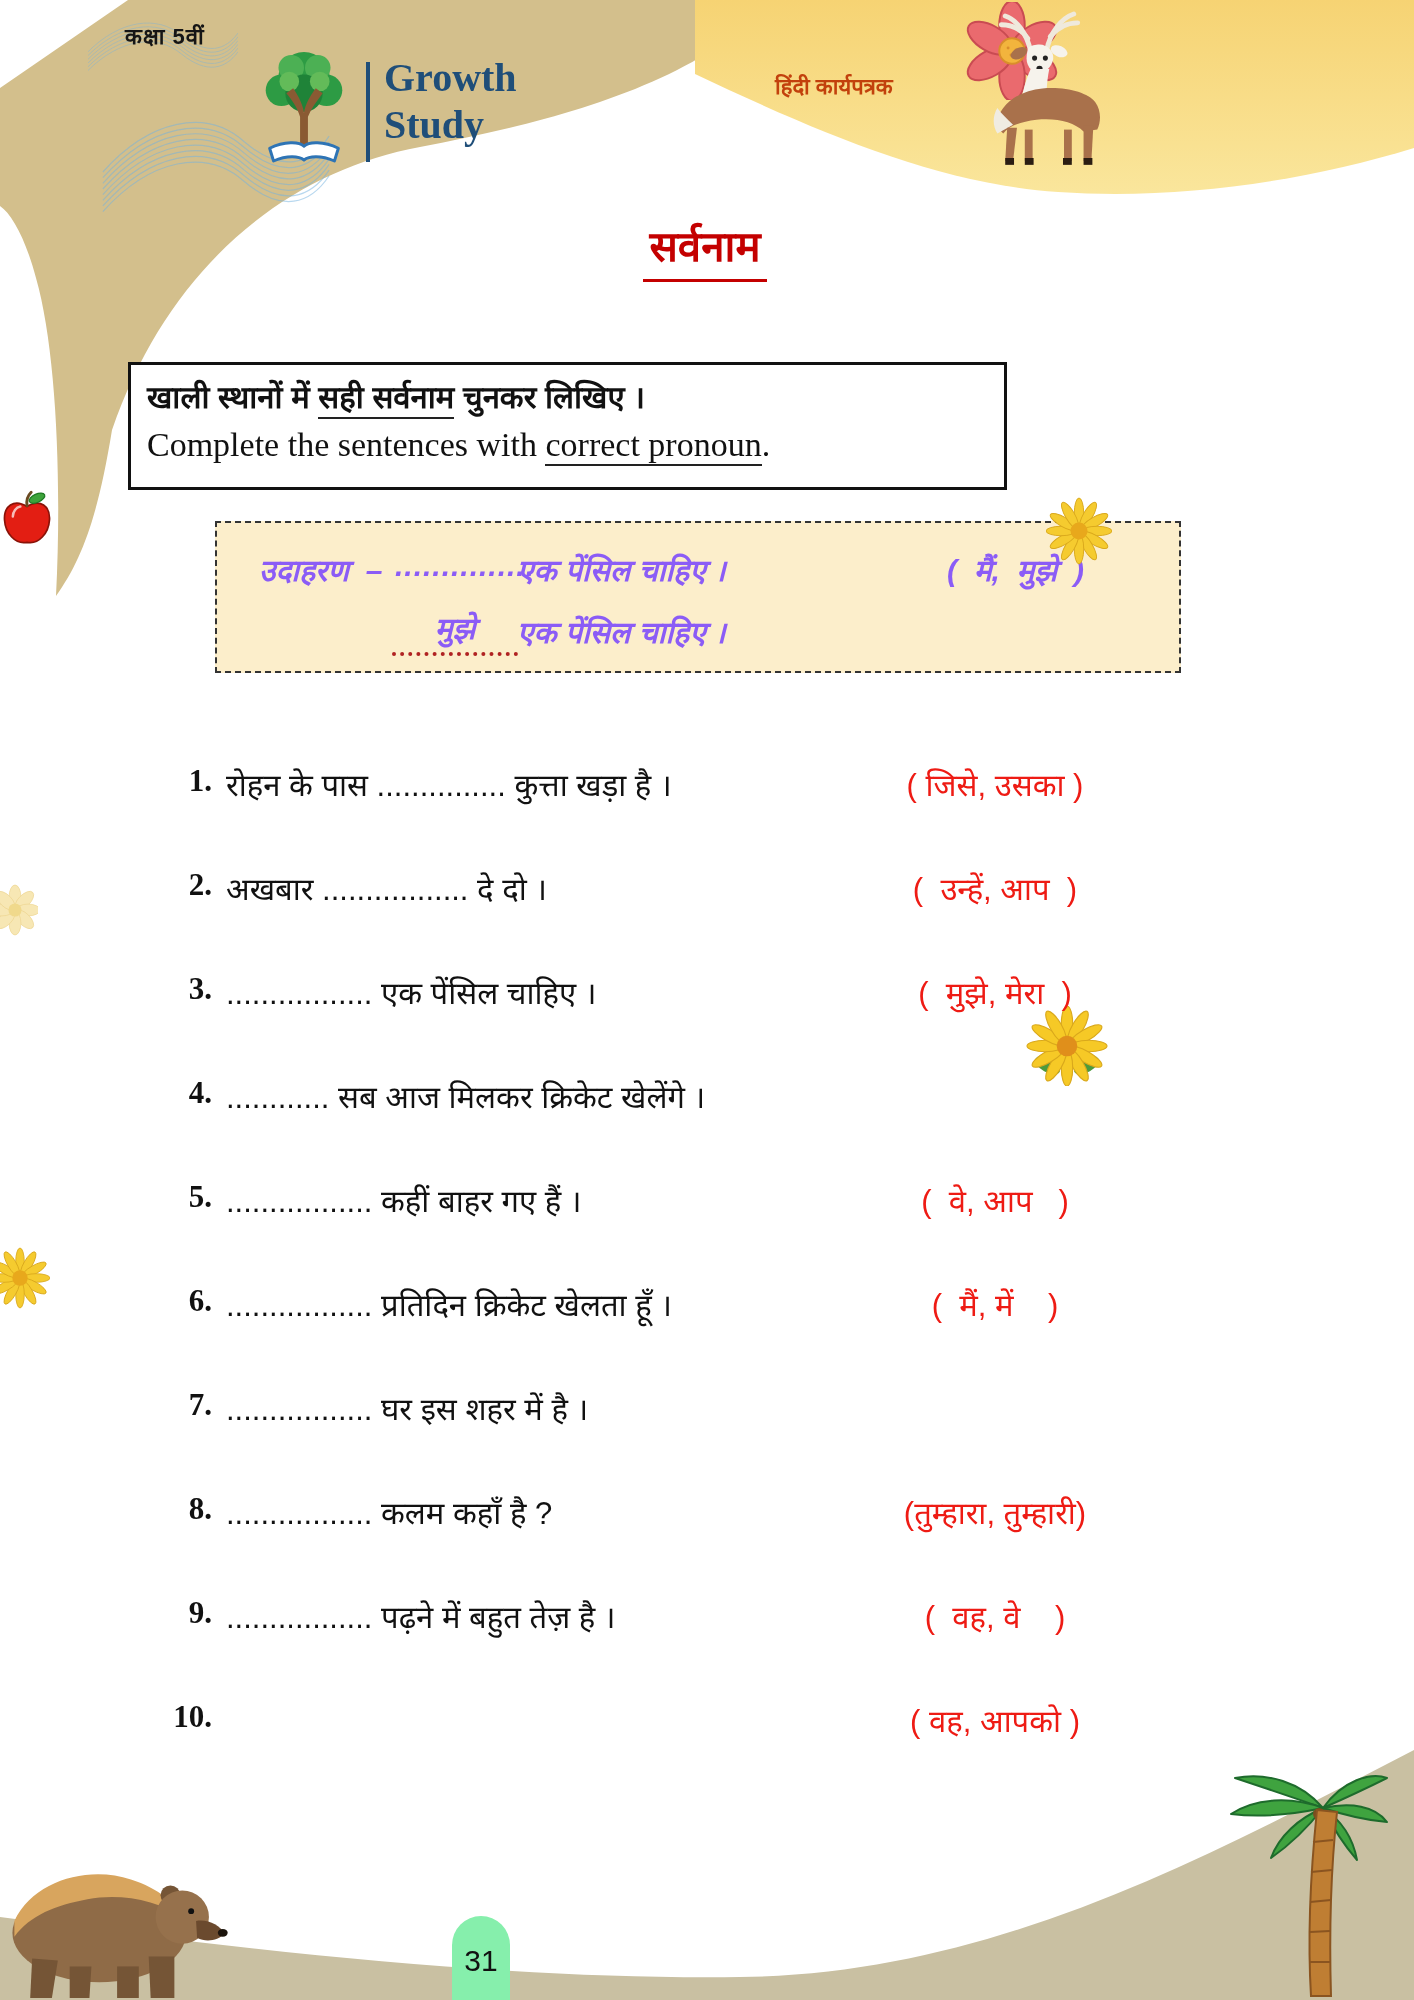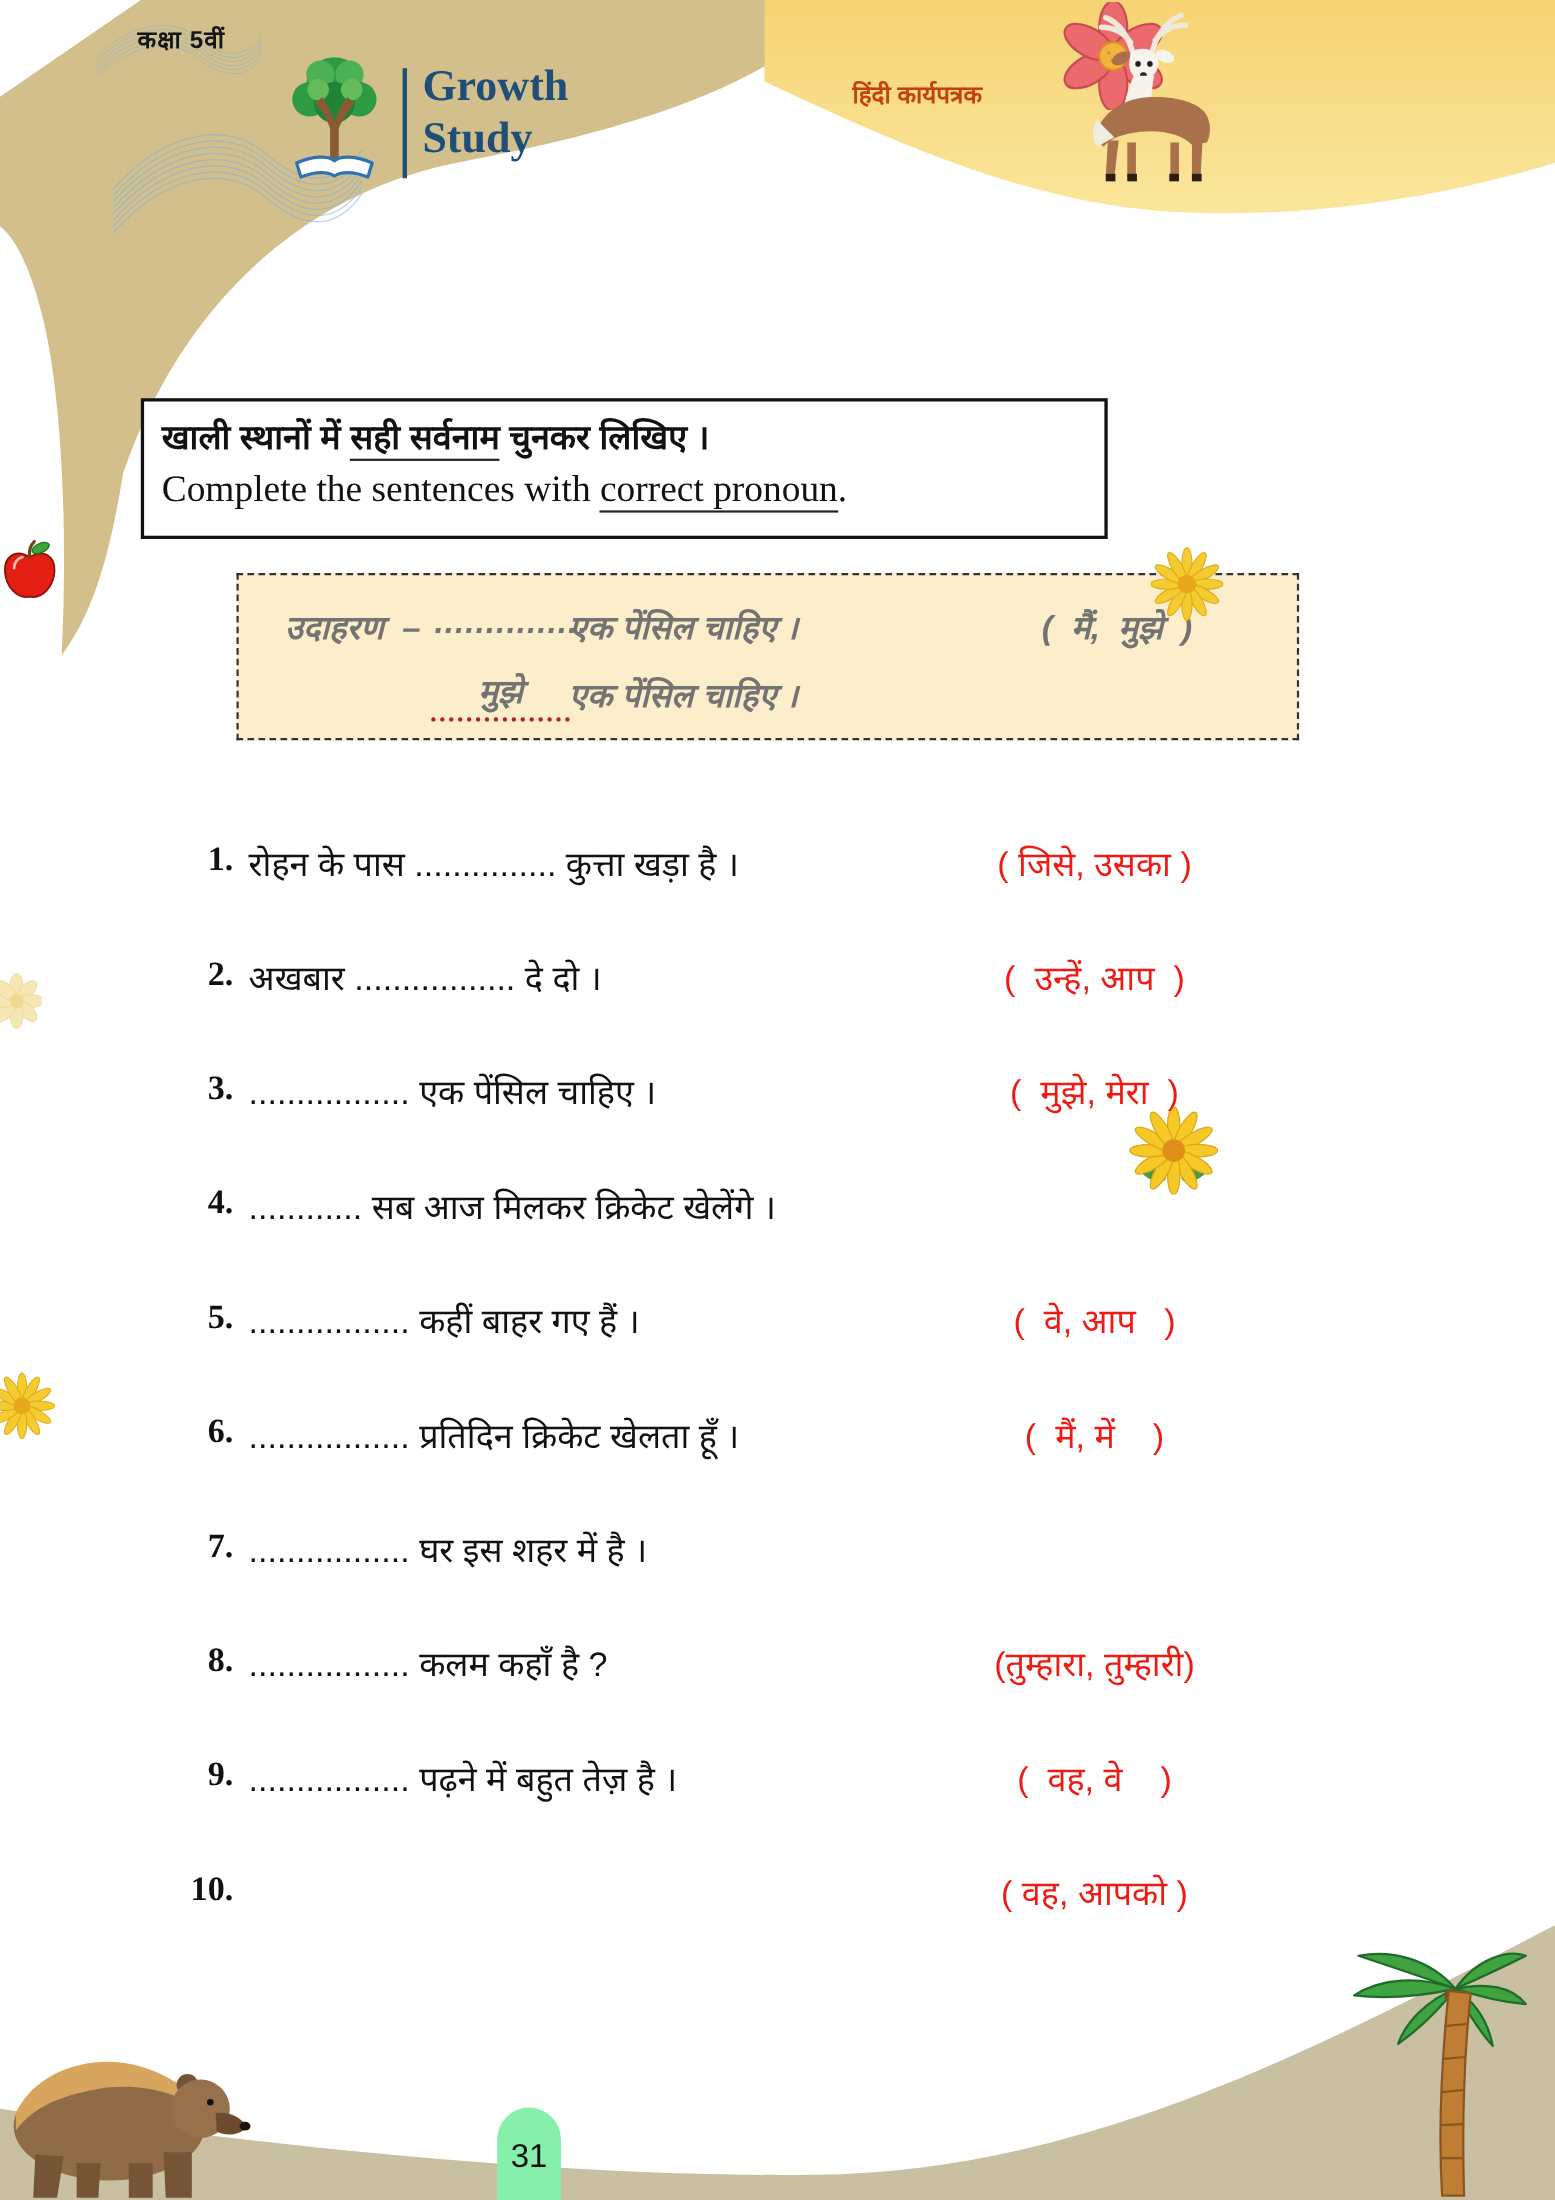--- a/index.html
+++ b/index.html
@@ -28,21 +28,21 @@
              background:#fff;box-sizing:border-box;padding:10px 16px;}
   .instr-hi{font-size:31px;font-weight:600;white-space:pre;margin-bottom:9px;}
   .instr-hi .ul{border-bottom:2px solid #222;padding-bottom:2px;}
   .instr-en{font-family:"Liberation Serif",serif;font-size:34px;white-space:pre;}
   .instr-en .ul{border-bottom:2px solid #222;padding-bottom:1px;}
 
   
   .ex-box{left:215px;top:521px;width:966px;height:152px;border:2px dashed #333;
           background:#fceecb;box-sizing:border-box;}
   .ex-box span{position:absolute;font-size:30px;font-style:italic;font-weight:600;
-               color:#737373;white-space:pre;}
+               color:#8b5cf6;white-space:pre;}
   .ex-label{left:42px;top:26px;}
   .ex-blank{left:178px;top:26px;letter-spacing:1px;}
   .ex-sent1{left:300px;top:26px;}
   .ex-opts{left:730px;top:26px;}
   .ex-answer{left:175px;top:84px;width:126px;text-align:center;
              border-bottom:4px dotted #b02222;padding-bottom:4px;}
   .ex-sent2{left:300px;top:88px;}
 
   
   .questions{left:168px;top:763px;width:1160px;}
@@ -169,20 +169,23 @@
       <path d="M118,122 L128,122 L126,158 L118,158 Z"></path>
     </g>
     <g fill="#2b1d12">
       <rect x="38" y="155" width="9" height="7"></rect>
         <rect x="58" y="155" width="9" height="7"></rect>
       <rect x="97" y="155" width="9" height="7"></rect>
         <rect x="118" y="155" width="9" height="7"></rect>
     </g>
   </svg>
 
+  <div class="abs page-title-wrap">
+    <span class="page-title">सर्वनाम</span>
+  </div>
 
   <div class="abs instr-box">
     <div class="instr-hi"><span>खाली स्थानों में </span><span class="ul">सही सर्वनाम</span><span> चुनकर लिखिए ।</span></div>
     <div class="instr-en"><span>Complete the sentences with </span><span class="ul">correct pronoun</span><span>.</span></div>
   </div>
 
   <div class="abs ex-box">
     <span class="ex-label">उदाहरण  –</span>
     <span class="ex-blank">...............</span>
     <span class="ex-sent1">एक पेंसिल चाहिए ।</span>

